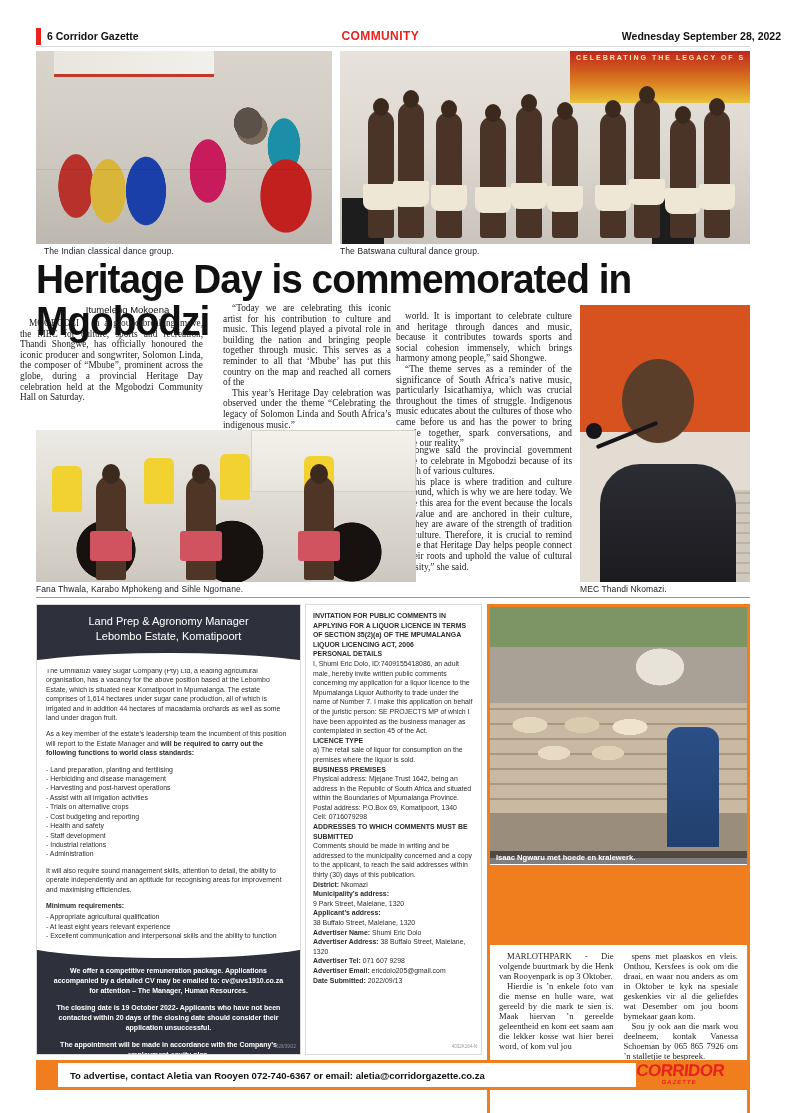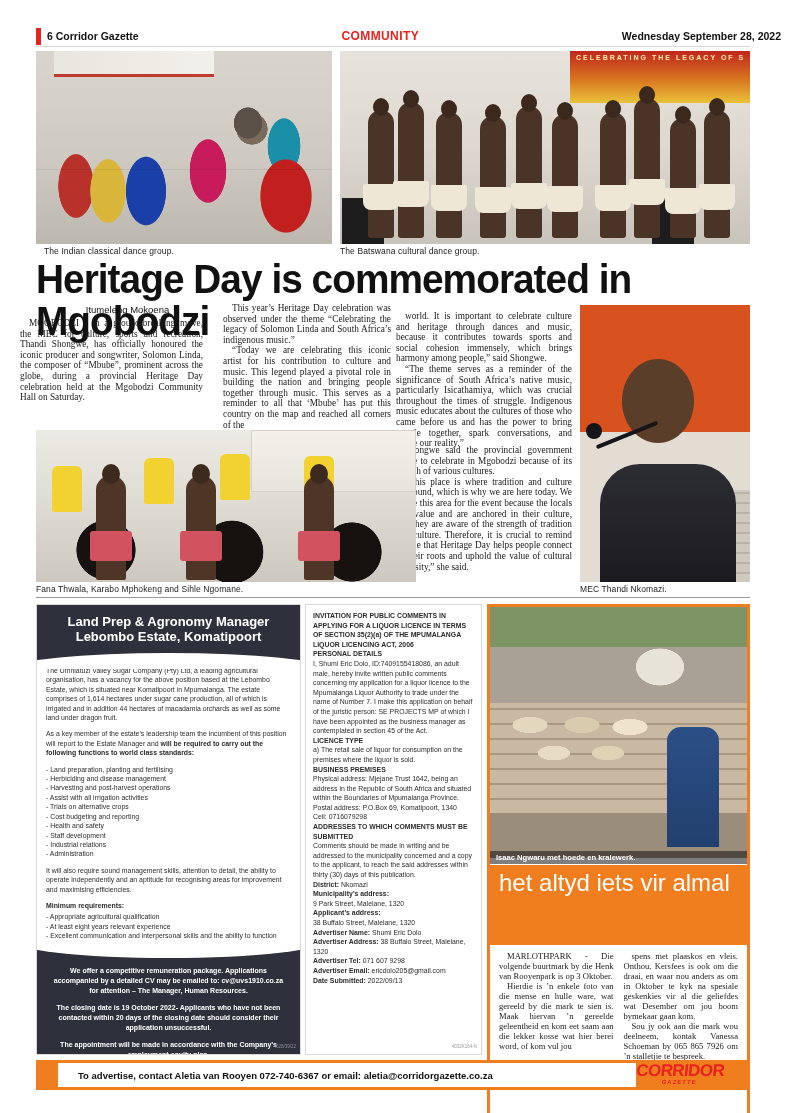--- a/index.html
+++ b/index.html
@@ -170,21 +170,21 @@
 
   
   #job-ad {
     position:absolute; left:36px; top:604px; width:265px; height:451px;
     border:1px solid #d9d9d9; background:#fff; overflow:hidden;
   }
   #job-ad .jb-head {
     background:#2e313c; color:#fff; padding:9px 10px 16px; text-align:center;
     position:relative;
   }
-  #job-ad .jb-head h2 { font-size:13px; line-height:15px; font-weight:bold; }
+  #job-ad .jb-head h2 { font-size:11px; line-height:15px; font-weight:normal; }
   #job-ad .jb-head .wave {
     position:absolute; left:-10%; bottom:-9px; width:120%; height:16px;
     background:#fff; border-radius:50% 50% 0 0 / 100% 100% 0 0;
   }
   #job-ad .jb-body { padding:6px 9px 4px; font-size:6.9px; line-height:9.4px; color:#2b2b2b; }
   #job-ad .jb-body p { margin:0 0 7px; }
   #job-ad .jb-body ul { list-style:none; margin:0 0 7px; }
   #job-ad .jb-body li { margin:0; }
   #job-ad .jb-body li:before { content:"- "; }
   #job-ad b { font-weight:bold; }
@@ -259,21 +259,21 @@
   #marloth .mtext .mc { flex:1 1 0; }
   #marloth .mtext p { text-indent:8px; margin:0; }
 
   
   #footer {
     position:absolute; left:36px; top:1060px; width:714px; height:30px;
     background:#f07d1e; display:flex; align-items:center;
   }
   #footer .fbox {
     position:absolute; left:22px; top:3px; width:578px; height:24px;
-    background:#fff; display:flex; align-items:center; padding-left:20px;
+    background:#fff; display:flex; align-items:center; padding-left:12px;
     font-size:9.5px; font-weight:bold; color:#111;
   }
   #footer .logo {
     position:absolute; right:16px; top:2px; width:108px; text-align:center;
     transform:skewX(-6deg);
   }
   #footer .logo .c1 { font-size:17px; font-weight:bold; color:#e8231f; letter-spacing:-.6px; line-height:17px; }
   #footer .logo .c2 { font-size:6px; font-weight:bold; color:#e8231f; letter-spacing:1px; }
 </style>
 </head>
@@ -347,22 +347,22 @@
 
   <div class="headline">Heritage Day is commemorated in Mgobodzi</div>
 
   <div class="byline">Itumeleng Mokoena</div>
 
   <div class="col" id="col-1">
     <p>MGOBODZI - In a ground-breaking move, the MEC for culture, sports and recreation, Thandi Shongwe, has officially honoured the iconic producer and songwriter, Solomon Linda, the composer of “Mbube”, prominent across the globe, during a provincial Heritage Day celebration held at the Mgobodzi Community Hall on Saturday.</p>
   </div>
 
   <div class="col" id="col-2">
+    <p>“Today we are celebrating this iconic artist for his contribution to culture and music. This legend played a pivotal role in building the nation and bringing people together through music. This serves as a reminder to all that ‘Mbube’ has put this country on the map and reached all corners of the</p>
     <p>This year’s Heritage Day celebration was observed under the theme “Celebrating the legacy of Solomon Linda and South Africa’s indigenous music.”</p>
-    <p>“Today we are celebrating this iconic artist for his contribution to culture and music. This legend played a pivotal role in building the nation and bringing people together through music. This serves as a reminder to all that ‘Mbube’ has put this country on the map and reached all corners of the</p>
   </div>
 
   <div class="col" id="col-3">
     <p>world. It is important to celebrate culture and heritage through dances and music, because it contributes towards sports and social cohesion immensely, which brings harmony among people,” said Shongwe.</p>
     <p>“The theme serves as a reminder of the significance of South Africa’s native music, particularly Isicathamiya, which was crucial throughout the times of struggle. Indigenous music educates about the cultures of those who came before us and has the power to bring people together, spark conversations, and shape our reality.”</p>
   </div>
   <div class="col" id="col-3b">
     <p>Shongwe said the provincial government chose to celebrate in Mgobodzi because of its wealth of various cultures.</p>
     <p>“This place is where tradition and culture are found, which is why we are here today. We chose this area for the event because the locals still value and are anchored in their culture, and they are aware of the strength of tradition and culture. Therefore, it is crucial to remind people that Heritage Day helps people connect to their roots and uphold the value of cultural diversity,” she said.</p>
   </div>
@@ -465,21 +465,20 @@
   </div>
 
   <div id="marloth">
     <div class="mphoto">
       <div class="wall"></div>
       <div class="hats"></div>
       <div class="person"></div>
     </div>
     <div class="mcap">Isaac Ngwaru met hoede en kralewerk.</div>
     <div class="mtitle">
-      <div>het altyd iets vir almal</div>
     </div>
     <div class="mtext">
       <div class="mc">
         <p>MARLOTHPARK - Die volgende buurtmark by die Henk van Rooyenpark is op 3 Oktober.</p>
         <p>Hierdie is ’n enkele foto van die mense en hulle ware, wat gereeld by die mark te sien is. Maak hiervan ’n gereelde geleentheid en kom eet saam aan die lekker kosse wat hier berei word, of kom vul jou</p>
       </div>
       <div class="mc">
         <p>spens met plaaskos en vleis. Onthou, Kersfees is ook om die draai, en waar nou anders as om in Oktober te kyk na spesiale geskenkies vir al die geliefdes wat Desember om jou boom bymekaar gaan kom.</p>
         <p>Sou jy ook aan die mark wou deelneem, kontak Vanessa Schoeman by 065 865 7926 om ’n stalletjie te bespreek.</p>
       </div>

